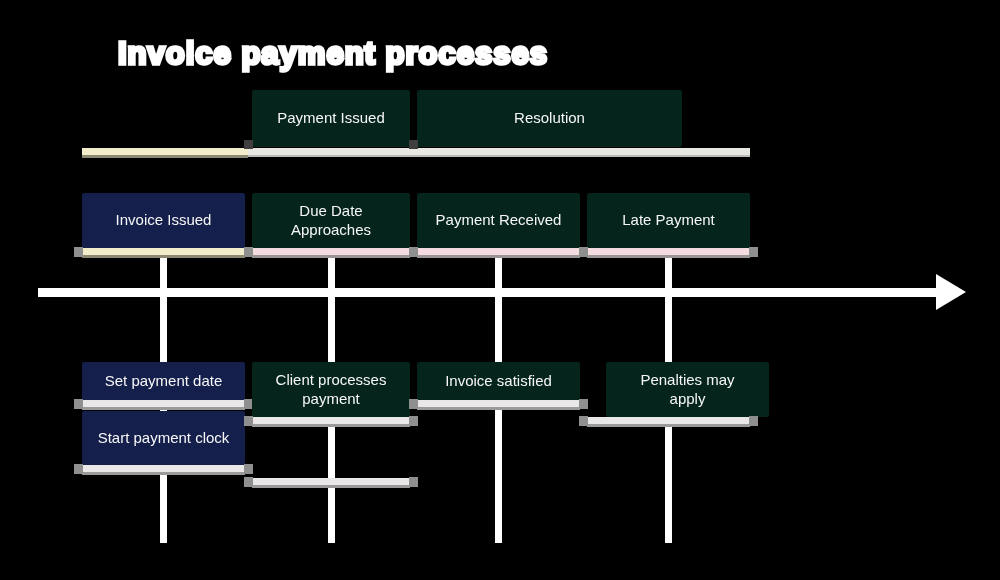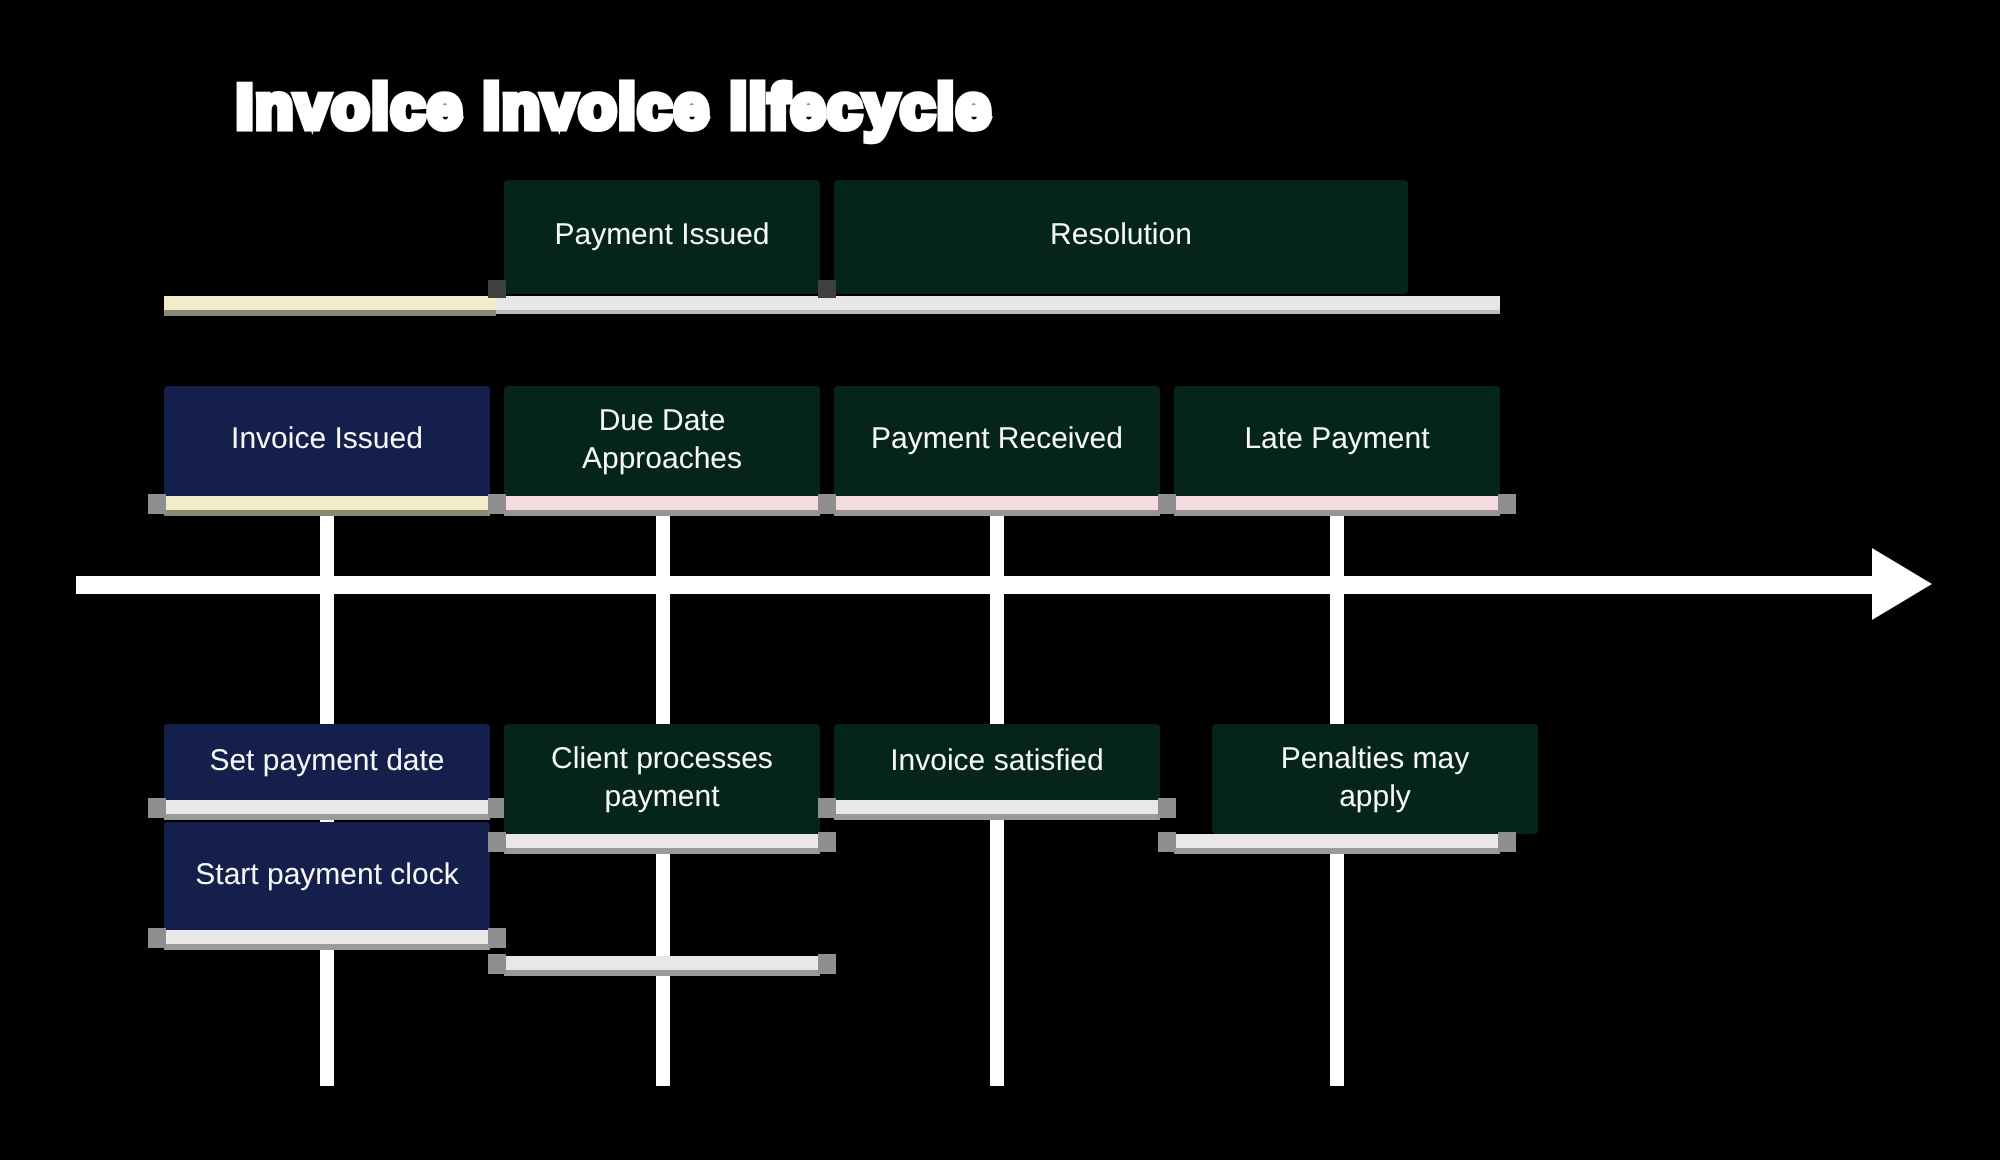--- a/index.html
+++ b/index.html
@@ -35,34 +35,34 @@
   .tl-arrow{
     position:absolute;left:936px;top:274px;width:0;height:0;z-index:1;
     border-left:30px solid #ffffff;border-top:18px solid transparent;border-bottom:18px solid transparent;
   }
 </style>
 </head>
 <body>
 
 <div id="canvas">
 
-  <div class="title">Invoice invoice lifecycle</div>
+  <div class="title">Invoice payment processes</div>
 
   <div class="vline" style="left:160px;top:255px;height:288px;"></div>
   <div class="vline" style="left:328px;top:255px;height:288px;"></div>
   <div class="vline" style="left:495px;top:255px;height:288px;"></div>
   <div class="vline" style="left:665px;top:255px;height:288px;"></div>
 
   <div class="tl-line"></div>
   <div class="tl-arrow"></div>
 
   <div class="box green" style="left:252px;top:90px;width:158px;height:57px;">
       <span>Payment Issued</span>
     </div>
-  <div class="box green" style="left:417px;top:90px;width:287px;height:57px;">
+  <div class="box green" style="left:417px;top:90px;width:265px;height:57px;">
       <span>Resolution</span>
     </div>
   <div class="strip cream" style="left:82px;top:148px;width:166px;"></div>
   <div class="strip lightg" style="left:248px;top:148px;width:502px;"></div>
   <div class="junction" style="left:244px;top:140px;"></div>
   <div class="junction" style="left:409px;top:140px;"></div>
 
   <div class="box green" style="left:252px;top:193px;width:158px;height:55px;">
       <span>Due Date Approaches</span>
     </div>

